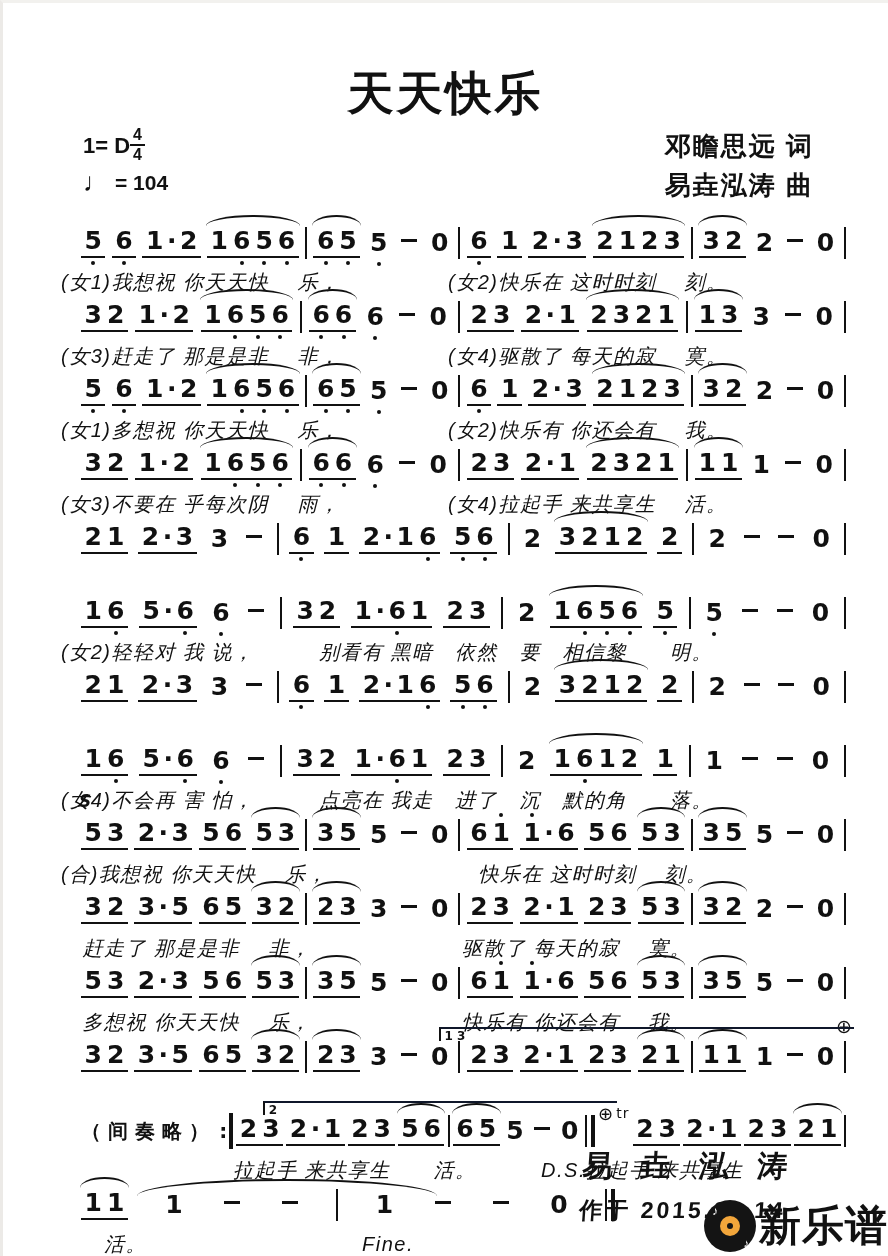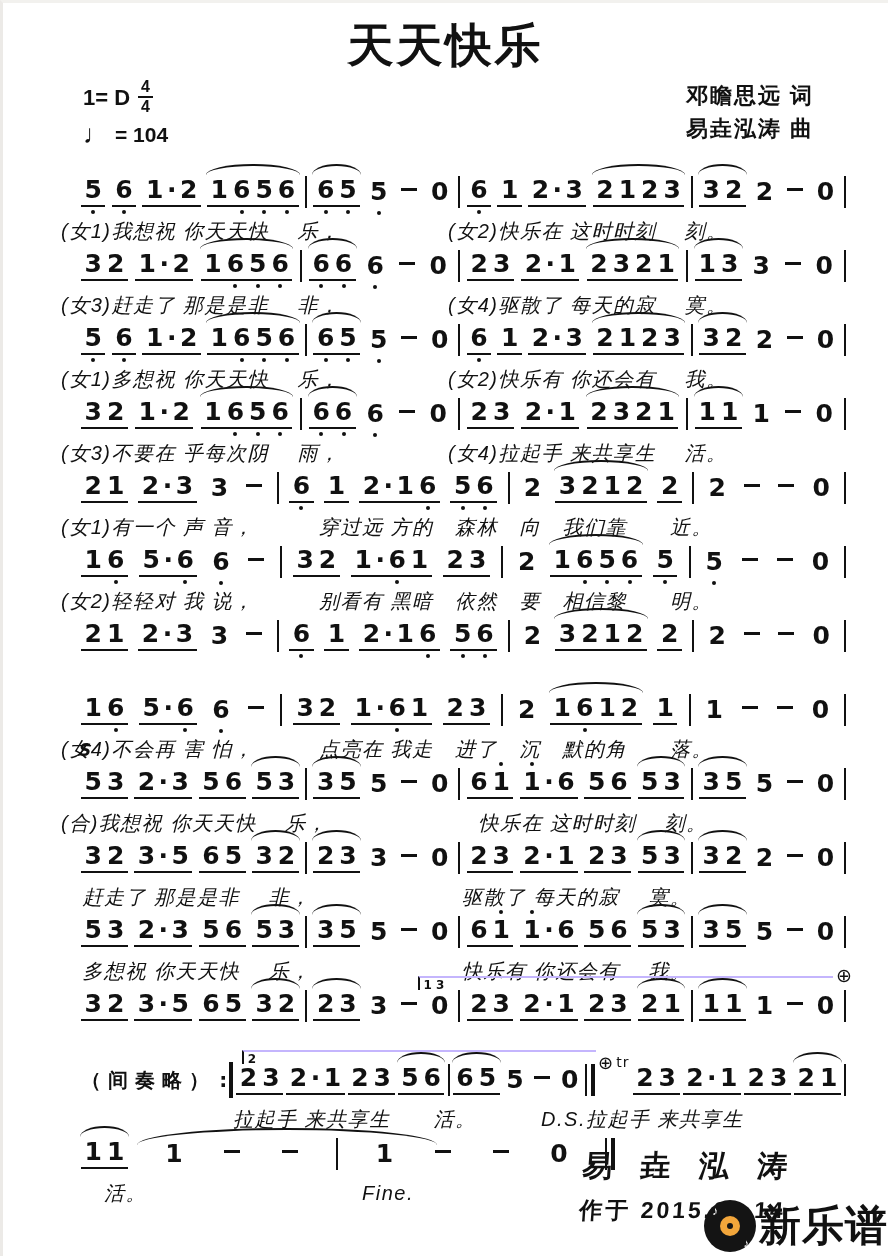--- a/index.html
+++ b/index.html
@@ -4,31 +4,31 @@
 <style>
   html,body{margin:0;padding:0;}
   body{
     width:888px;height:1256px;position:relative;overflow:hidden;
     background:#ffffff;color:#111;
     font-family:"Liberation Sans","DejaVu Sans",sans-serif;
     border-left:3px solid #eceae7;border-top:3px solid #f2f1ee;box-sizing:border-box;
   }
   .title{
     text-align:center;font-size:46px;font-weight:900;letter-spacing:3px;
-    padding-top:12px;font-family:"DejaVu Sans","Liberation Sans",sans-serif;
+    padding-top:12px;font-family:"DejaVu Sans","Liberation Sans",sans-serif;margin-top:48px;
   }
   .meta{display:flex;justify-content:space-between;align-items:flex-start;padding:2px 74px 0 80px;}
   .meta-left{font-size:22px;font-weight:bold;line-height:1.5;}
-  .keyrow{display:flex;align-items:center;gap:8px;}
+  .keyrow{display:flex;align-items:center;gap:0;}
   .frac{display:inline-flex;flex-direction:column;line-height:1;font-size:16px;font-weight:bold;text-align:center;}
   .frac .n{border-bottom:2px solid #111;padding:0 3px 1px;}
   .frac .d{padding:1px 3px 0;}
   .temporow{display:flex;align-items:center;gap:6px;font-size:21px;}
   .tempo-note{font-size:26px;}
-  .meta-right{text-align:left;font-size:22px;font-weight:bold;line-height:1.5;letter-spacing:2px;}
+  .meta-right{text-align:left;font-size:26px;font-weight:bold;line-height:1.5;letter-spacing:2px;}
   .score{padding:16px 42px 0 78px;}
   .system{position:relative;height:74px;}
   .notes-row{
     display:flex;justify-content:space-between;align-items:center;height:44px;position:relative;
     font-family:"DejaVu Sans","Liberation Sans",sans-serif;font-weight:bold;font-size:25px;
   }
   .system.short .notes-row{justify-content:flex-start;gap:34px;}
   .prefix{font-size:20px;font-weight:bold;letter-spacing:7px;white-space:pre;}
   .tok{display:inline-flex;align-items:flex-end;position:relative;line-height:1.05;padding:0 1px;}
   .tok.ul{border-bottom:2px solid #111;padding-bottom:1px;}
@@ -52,21 +52,21 @@
   .rpt{display:inline-flex;align-items:center;gap:2px;}
   .rpt-dots{font-size:20px;font-weight:bold;}
   .rpt-bar{width:4px;height:36px;background:#111;}
   .mark-coda{font-size:18px;font-weight:normal;transform:translateY(-18px);}
   .mark-tr{font-size:14px;font-weight:normal;letter-spacing:1px;transform:translateY(-18px);text-align:center;}
   .segno{position:absolute;left:-4px;top:-22px;width:16px;height:20px;font-size:17px;
     font-style:italic;font-weight:bold;}
   .segno i{position:absolute;left:2px;top:0;font-style:italic;}
   .segno b{position:absolute;left:3px;top:-1px;font-weight:normal;transform:rotate(8deg);}
   .coda-end{position:absolute;right:-6px;top:-20px;font-size:19px;font-weight:normal;}
-  .volta{position:absolute;top:-8px;height:12px;border-top:2px solid #c4b5fd;border-left:2px solid #111;}
+  .volta{position:absolute;top:-8px;height:12px;border-top:2px solid #0f172a;border-left:2px solid #111;margin-left:21px;}
   .volta span{position:absolute;left:4px;top:0;font-size:12px;font-weight:bold;}
   .arc-long{position:absolute;left:56px;top:-4px;width:300px;height:15px;
     border-top:2px solid #111;border-radius:100% 100% 0 0/200% 200% 0 0;}
   .lyrics-row{white-space:pre;font-size:20px;letter-spacing:1.5px;margin-left:-20px;margin-top:4px;font-style:italic;}
   .footer{position:absolute;right:92px;bottom:30px;text-align:left;z-index:1;transform:skewX(-4deg);}
   .sig{font-size:30px;font-weight:bold;letter-spacing:10px;}
   .dateline{font-size:23px;font-weight:bold;letter-spacing:3px;margin-top:8px;}
   .watermark{position:absolute;right:0;bottom:2px;display:flex;align-items:center;z-index:5;}
   .disc{width:52px;height:52px;border-radius:50%;position:relative;margin-right:3px;}
   .disc .center{position:absolute;inset:16px;border-radius:50%;}
@@ -425,21 +425,20 @@
           <span class="g dash"></span>
         </span>
         <span class="tok">
           <span class="g dash"></span>
         </span>
         <span class="tok">
           <span class="g">0</span>
         </span>
         <span class="bar"></span>
       </div>
-      <div class="lyrics-row">(女1)有一个 声 音，　　　穿过远 方的　森林　向　我们靠　　近。</div>
     </div>
     <div class="system">
       <div class="notes-row">
         <span class="tok ul">
           <span class="g">1</span>
           <span class="g lo">6</span>
         </span>
         <span class="tok ul">
           <span class="g">5</span>
           <span class="g aug">·</span>

